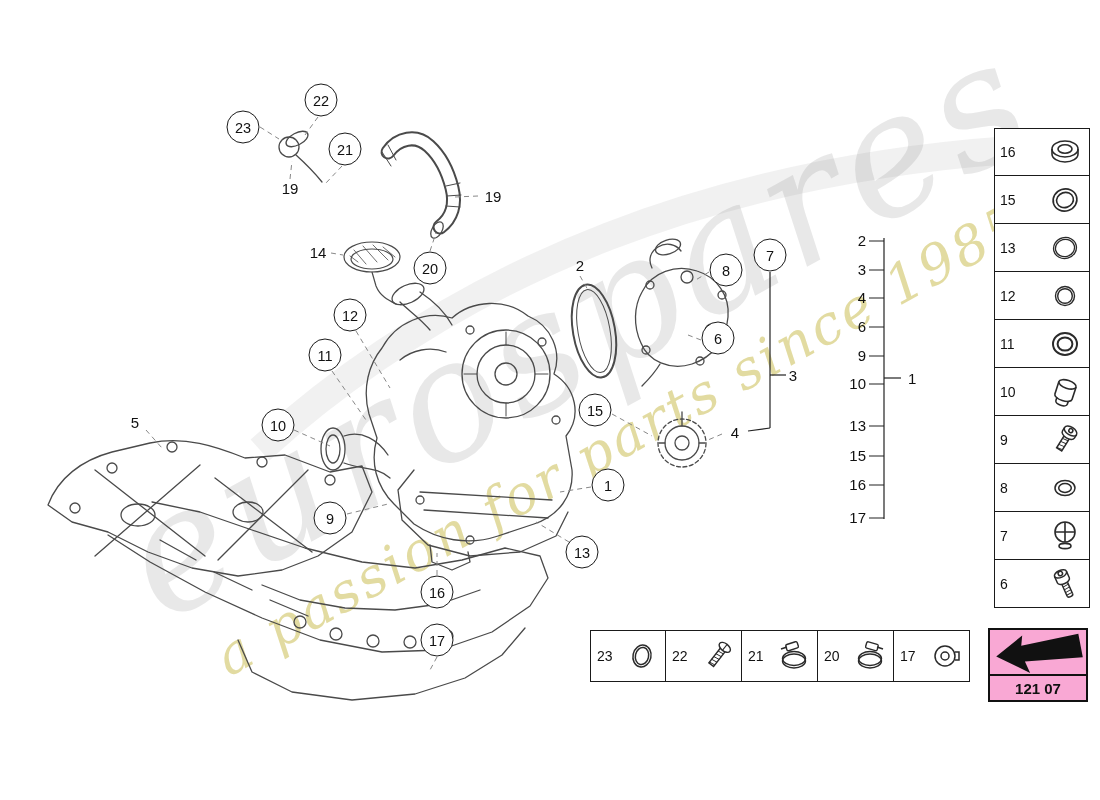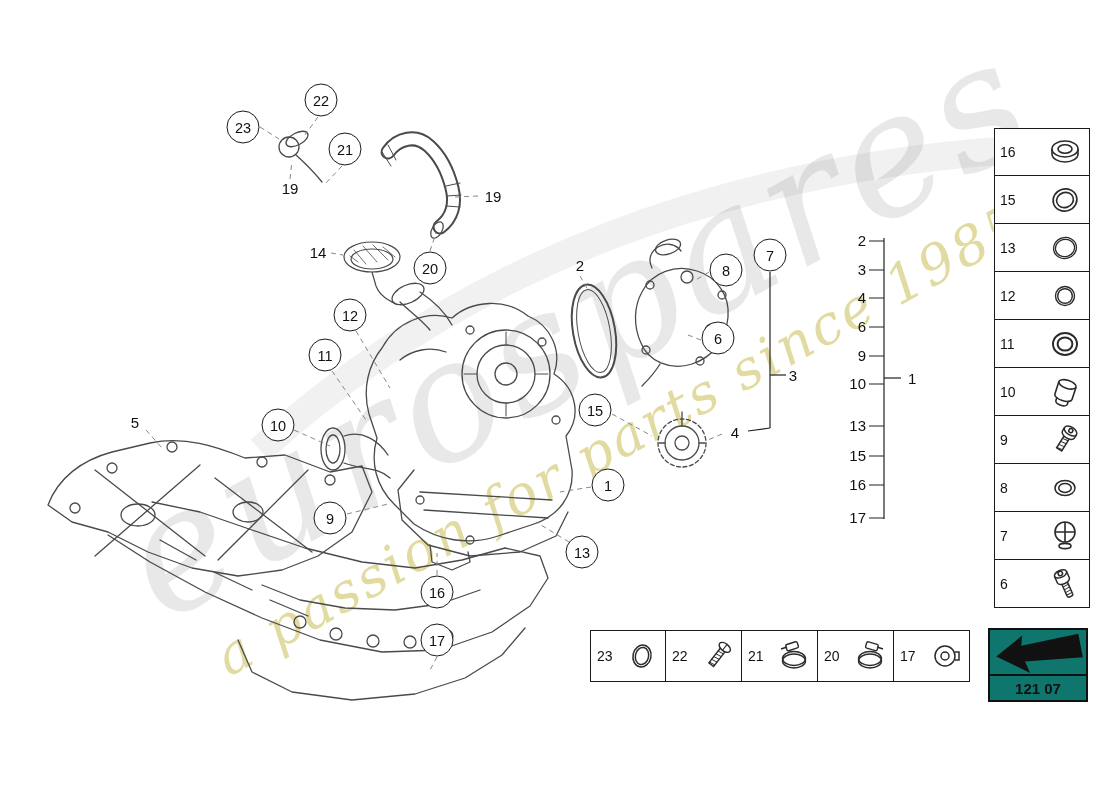--- a/index.html
+++ b/index.html
@@ -57,21 +57,21 @@
   .bottom-row { position:absolute; left:590px; top:630px; display:flex; z-index:6; }
   .br-cell {
     width:76px; height:52px; border:1.5px solid #1a1a1a; background:#fff;
     display:flex; align-items:center; padding:0 6px; cursor:pointer;
   }
   .br-cell + .br-cell { border-left:none; }
   .br-num { font-size:14px; color:#111; width:22px; }
   .br-icon { margin-left:auto; display:flex; align-items:center; }
 
   
-  .code-box { position:absolute; left:988px; top:628px; width:100px; height:74px; border:2px solid #111; background:#0f766e; z-index:6; cursor:pointer; }
+  .code-box { position:absolute; left:988px; top:628px; width:100px; height:74px; border:2px solid #111; background:#f9a8d4; z-index:6; cursor:pointer; }
   .code-icon { height:44px; display:flex; align-items:center; justify-content:center; }
   .code-label { height:26px; border-top:2px solid #111; display:flex; align-items:center; justify-content:center; font-size:15px; font-weight:bold; color:#111; }
 </style>
 </head>
 <body>
 
 <div class="canvas">
 
   <div class="wm-brand">eurospares</div>
   <div class="wm-tag">a passion for parts since 1985</div>

